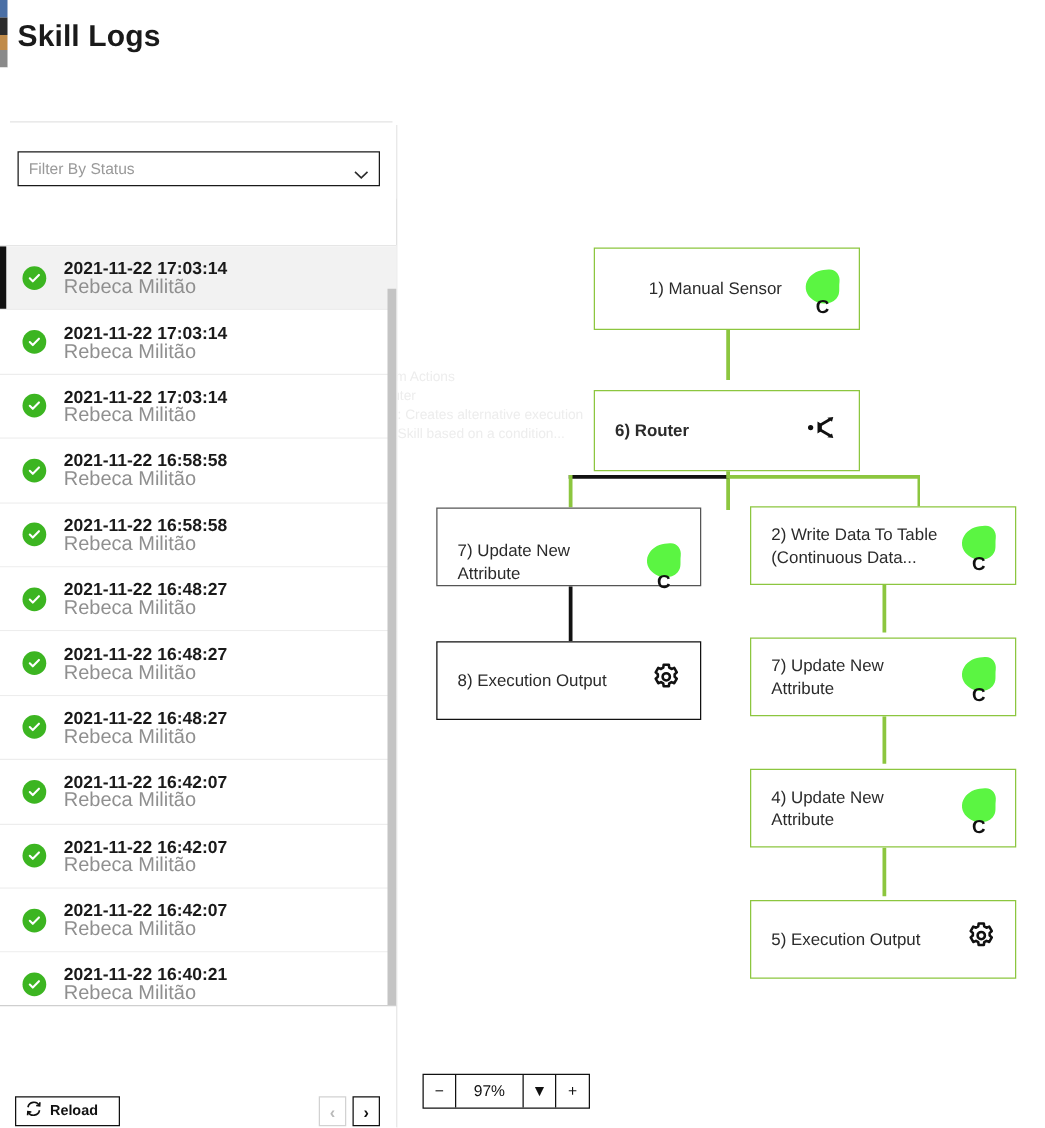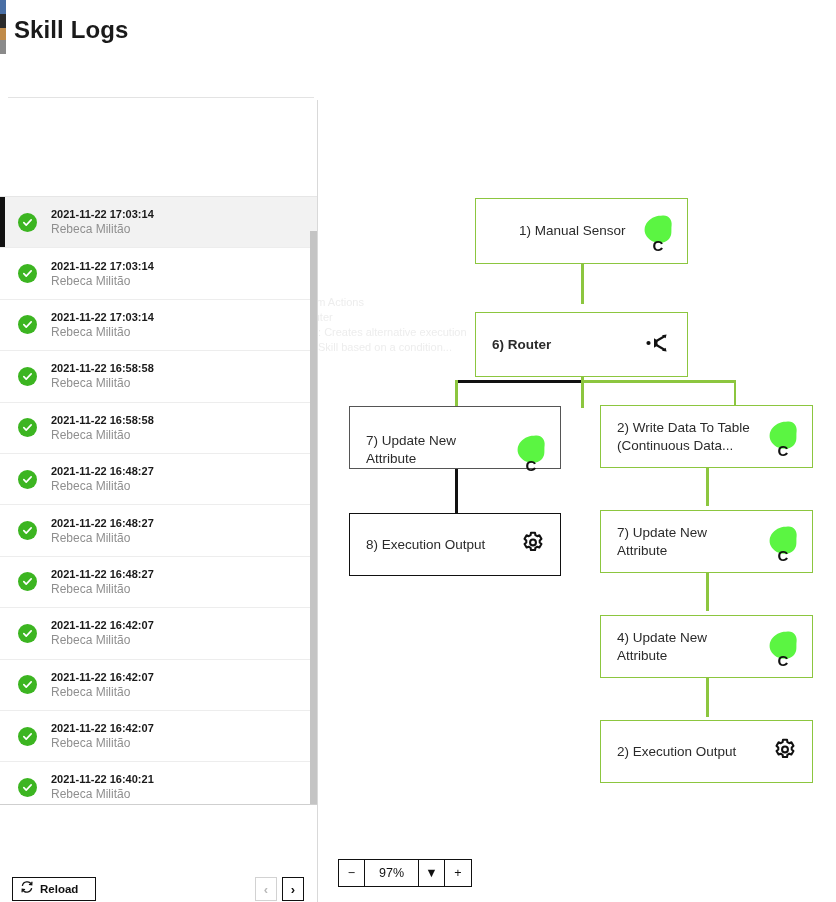--- a/index.html
+++ b/index.html
@@ -75,22 +75,22 @@
   .log-item.selected .selbar {
     position:absolute; left:0; top:0; width:5px; height:100%; background:#111;
   }
   .status-dot {
     width:19px; height:19px; margin-left:18px; margin-right:14px;
     border-radius:50%; background:#3cb521;
     display:flex; align-items:center; justify-content:center; flex:0 0 auto;
   }
   .status-dot svg { display:block; }
   .log-text { display:flex; flex-direction:column; justify-content:center; }
-  .log-ts { font-size:11px; font-weight:bold; color:#1a1a1a; line-height:15px; }
-  .log-user { font-size:12px; color:#8f8f8f; line-height:15px; }
+  .log-ts { font-size:14px; font-weight:bold; color:#1a1a1a; line-height:15px; }
+  .log-user { font-size:16px; color:#8f8f8f; line-height:15px; }
 
   .list-scrollbar {
     position:absolute; left:310px; top:131px; width:7px; height:573px;
     background:#c4c4c4; border-radius:0;
   }
   .list-scroll-track {
     position:absolute; left:310px; top:96px; width:7px; height:608px; background:#fff;
   }
 
   .left-footer {
@@ -175,20 +175,28 @@
 
   <div class="page-title">Skill Logs</div>
 
   <div class="tabstrip">
     <div class="tabstrip-underline"></div>
   </div>
 
   <div class="left-panel">
 
     <div class="filters">
+      <div class="selectbox">
+        <span class="sel-label">Filter By Status</span>
+        <span class="chev">
+          <svg width="12" height="8" viewBox="0 0 12 8">
+            <polyline points="1,1.5 6,6.3 11,1.5" fill="none" stroke="#2b2b2b" stroke-width="1.3"></polyline>
+          </svg>
+        </span>
+      </div>
     </div>
 
     <div class="list-scroll-track"></div>
     <div class="list-wrap">
         <div class="log-item selected">
           <div class="selbar"></div>
           <div class="status-dot">
             <svg width="11" height="11" viewBox="0 0 12 12">
               <polyline points="2,6.2 4.6,8.8 10,3.2" fill="none" stroke="#fff" stroke-width="1.8" stroke-linecap="round" stroke-linejoin="round"></polyline>
             </svg>
@@ -442,21 +450,21 @@
         <span class="blob">
           <svg width="30" height="30" viewBox="0 0 30 30">
             <path d="M19.8 1.6C25.4 1.0 29.4 6.0 28.6 11.6c-0.7 5.0 1.0 9.5-2.6 13.3-3.7 3.9-10.0 5.0-15.2 2.9C5.3 25.6 1.2 20.6 1.6 15.2 2.0 9.4 6.3 5.0 11.5 3.0c2.8-1.1 5.6-1.2 8.3-1.4z" fill="#5bf542"></path>
           </svg>
           <span class="ltr">C</span>
         </span>
       </span>
     </div>
 
     <div class="node" style="left:282px; top:620px; width:213px; height:63px;">
-      <span class="node-label">2) Execution Output</span>
+      <span class="node-label">5) Execution Output</span>
       <span class="node-icon">
         <svg width="26" height="26" viewBox="0 0 24 24">
           <path fill="none" stroke="#111" stroke-width="1.9" stroke-linejoin="round" d="M13.9 2.6l.3 2.1 1.7 1 2-.8 1.9 3.3-1.6 1.4v1.9l1.6 1.4-1.9 3.3-2-.8-1.7 1-.3 2.1h-3.8l-.3-2.1-1.7-1-2 .8-1.9-3.3 1.6-1.4v-1.9L4.2 8.2l1.9-3.3 2 .8 1.7-1 .3-2.1z"></path>
           <circle cx="12" cy="11.5" r="2.7" fill="none" stroke="#111" stroke-width="1.9"></circle>
         </svg>
       </span>
     </div>
   </div>
 
   <div class="zoomctl">

